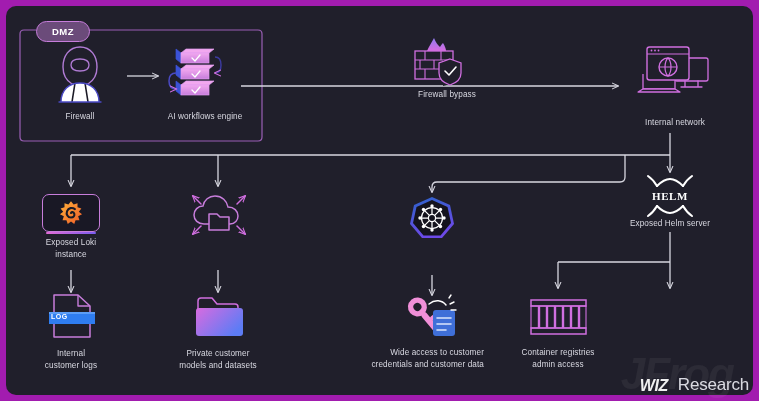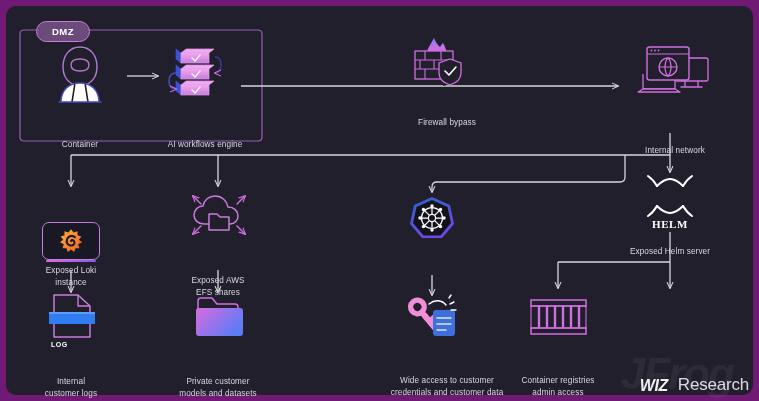--- a/index.html
+++ b/index.html
@@ -1,28 +1,28 @@
 <!DOCTYPE html>
 <html><head>
 <meta charset="utf-8">
 <title>Attack Path Diagram</title>
 <style>
   html,body{margin:0;padding:0;background:#16151f;}
   body{font-family:"Liberation Sans","DejaVu Sans",sans-serif;}
   #stage{
     position:relative;width:759px;height:401px;overflow:hidden;
-    background:#701a75;
+    background:#a21caf;
   }
   .panel{
     position:absolute;left:6px;top:6px;width:747px;height:389px;
     background:#201f2b;border-radius:10px;
   }
   svg.layer{position:absolute;left:0;top:0;width:759px;height:401px;pointer-events:none;}
 
-  .node{position:absolute;text-align:center;margin-top:28px;}
+  .node{position:absolute;text-align:center;}
   .node .cap{
     color:#d9d9e2;font-size:8.2px;line-height:11.5px;letter-spacing:.1px;
     white-space:pre-line;margin-top:5px;
   }
   .ico{position:relative;margin:0 auto;}
 
   
   .dmz-pill{
     position:absolute;left:36px;top:21px;width:52px;height:19px;
     background:#6b4b7a;border:1.3px solid #c77ddb;border-radius:11px;
@@ -281,21 +281,21 @@
       <rect x="1" y="30" width="55" height="6" fill="none" stroke="#d06fe0" stroke-width="1.5"></rect>
       <rect x="1" y="8" width="55" height="22" fill="none" stroke="#d06fe0" stroke-width="1.1"></rect>
       <path d="M9,8 L9,30 M17,8 L17,30 M25,8 L25,30 M33,8 L33,30 M41,8 L41,30 M49,8 L49,30" stroke="#d06fe0" stroke-width="2.4"></path>
     </g>
   </svg>
 
   <div class="dmz-pill">DMZ</div>
 
   <div class="node" style="left:40px;top:44px;width:80px;">
     <div style="height:62px;"></div>
-    <div class="cap">Container</div>
+    <div class="cap">Firewall</div>
   </div>
 
   <div class="node" style="left:150px;top:44px;width:110px;">
     <div style="height:62px;"></div>
     <div class="cap">AI workflows engine</div>
   </div>
 
   <div class="node" style="left:362px;top:89px;width:170px;">
     <div class="cap" style="margin-top:0;">Firewall bypass</div>
   </div>
@@ -309,25 +309,20 @@
     <div class="ico loki-card">
       <svg width="26" height="26" viewBox="0 0 40 40">
         <path d="M20,2 L24,7 L30,5 L30,11 L36,13 L32,18 L37,22 L31,25 L33,31 L27,31 L25,37 L20,33 L15,37 L13,31 L7,31 L9,25 L3,22 L8,18 L4,13 L10,11 L10,5 L16,7 Z" fill="url(#gLoki)"></path>
         <path d="M26,14 C22,11 16,12 14,17 C12,22 15,27 20,27 C24,27 26,24 25,21 C24,18 21,18 20,20" fill="none" stroke="#1b1a25" stroke-width="3.2" stroke-linecap="round"></path>
       </svg>
     </div>
     <div class="cap">Exposed Loki
 instance</div>
   </div>
 
-  <div class="node" style="left:172px;top:192px;width:92px;">
-    <div style="height:50px;"></div>
-    <div class="cap">Exposed AWS
-EFS shares</div>
-  </div>
 
 
   <div class="node" style="left:615px;top:176px;width:110px;">
     <div style="height:14px;"></div>
     <div class="helm-word">HELM</div>
     <div style="height:14px;"></div>
     <div class="cap" style="margin-top:2px;">Exposed Helm server</div>
   </div>
 
   <div class="node" style="left:26px;top:293px;width:90px;">
@@ -337,21 +332,21 @@
     <div class="cap">Internal
 customer logs</div>
   </div>
 
   <div class="node" style="left:165px;top:295px;width:106px;">
     <div style="height:48px;"></div>
     <div class="cap">Private customer
 models and datasets</div>
   </div>
 
-  <div class="node" style="left:380px;top:294px;width:134px;">
+  <div class="node" style="left:350px;top:294px;width:134px;text-align:right;">
     <div style="height:48px;"></div>
     <div class="cap">Wide access to customer
 credentials and customer data</div>
   </div>
 
   <div class="node" style="left:510px;top:298px;width:96px;">
     <div style="height:44px;"></div>
     <div class="cap">Container registries
 admin access</div>
   </div>

